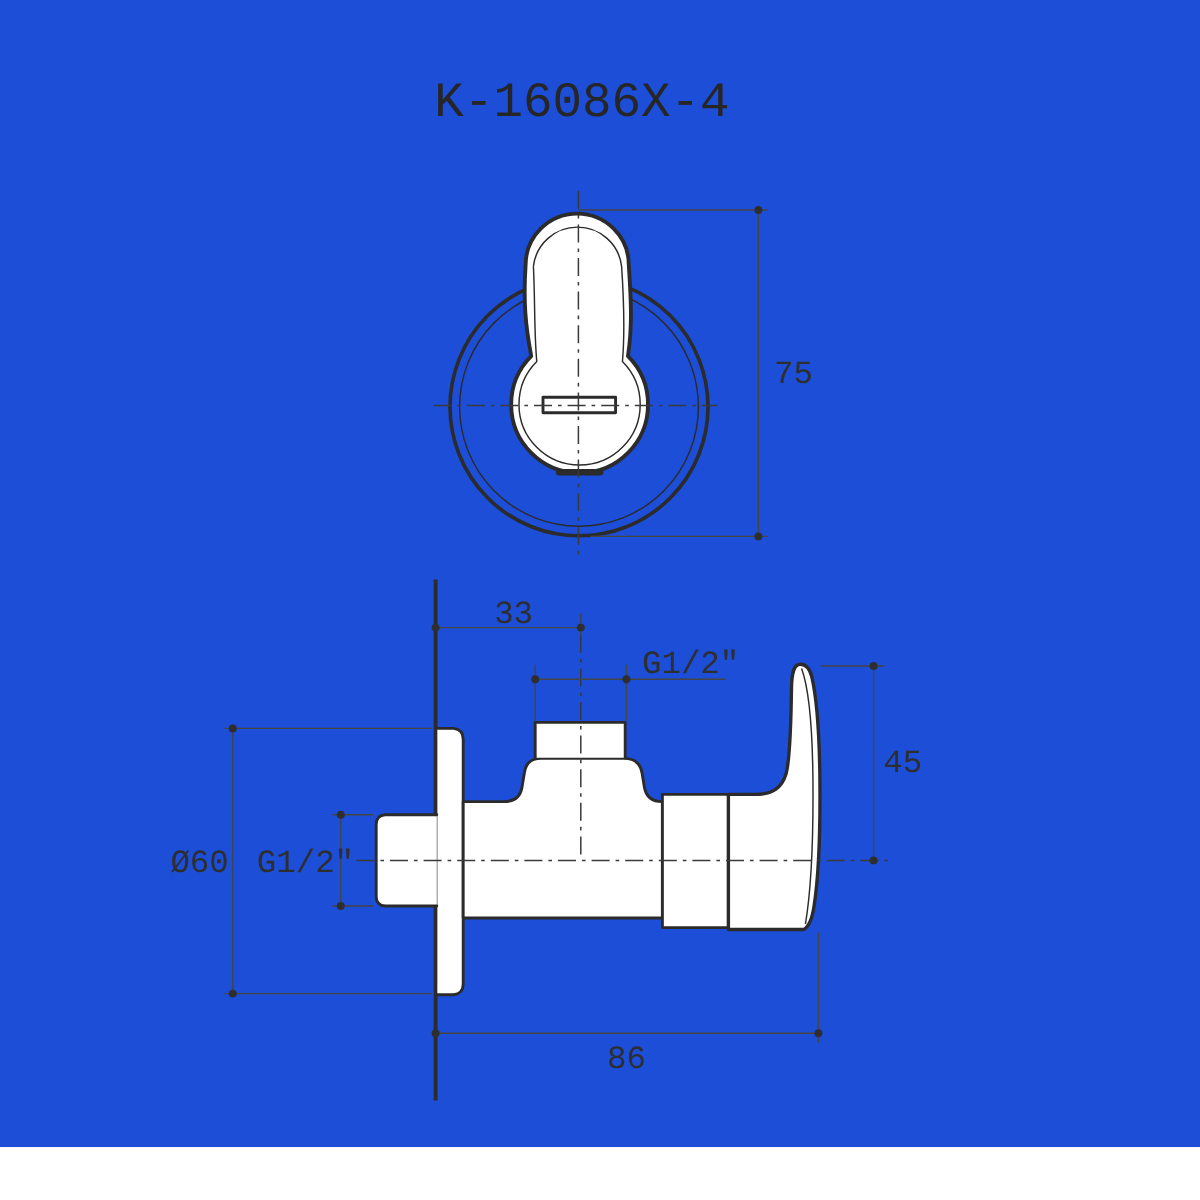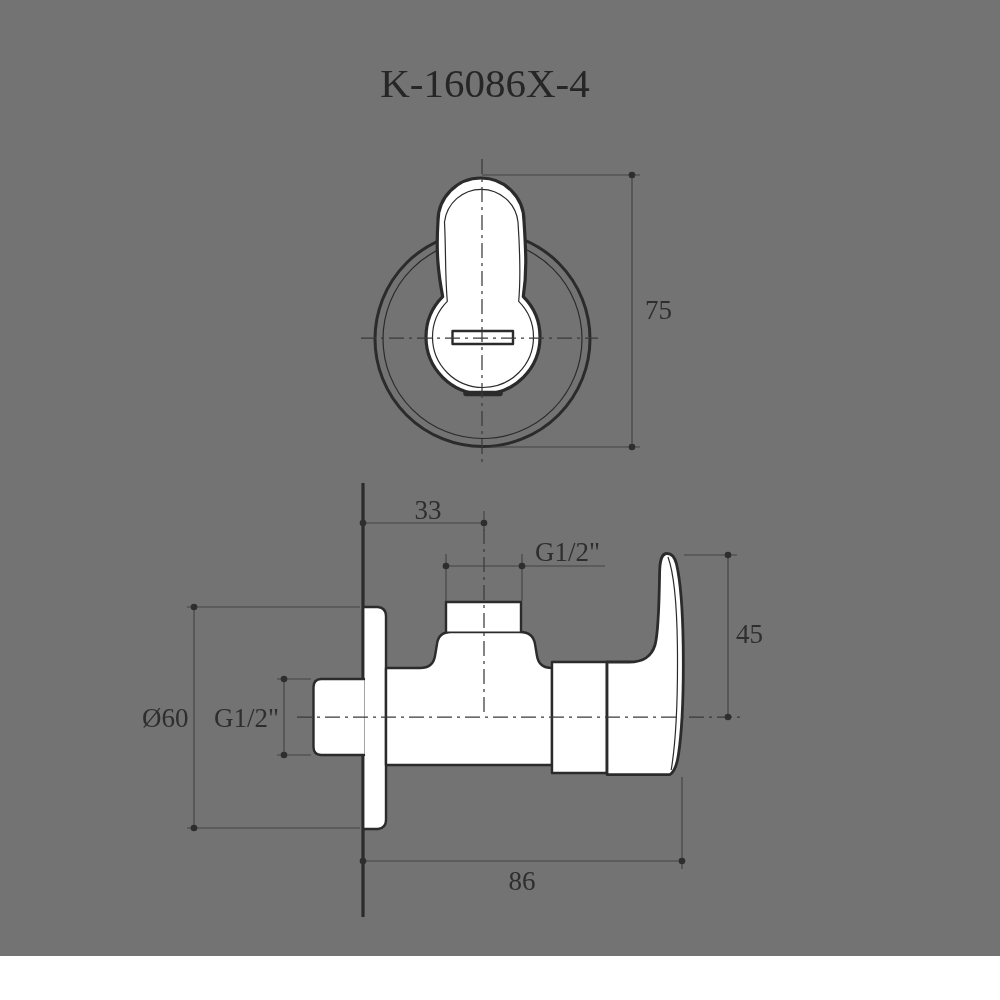--- a/index.html
+++ b/index.html
@@ -1,20 +1,20 @@
 <!DOCTYPE html>
 <html><head>
 <meta charset="utf-8">
 <style>
   html,body{margin:0;padding:0;background:#ffffff;}
   .canvas{
     position:relative;
     width:1000px;height:956px;
-    background:#737373;
-    font-family:Liberation Serif, serif;
+    background:#1d4ed8;
+    font-family:Liberation Mono, monospace;
     overflow:hidden;
   }
   svg{display:block;}
   .outline{stroke:#2b2b2b;stroke-width:2.4;fill:none;stroke-linecap:round;stroke-linejoin:round;}
   .outline-heavy{stroke:#2b2b2b;stroke-width:3;fill:none;stroke-linecap:butt;}
   .fill-white{fill:#ffffff;}
   .thin{stroke:#2b2b2b;stroke-width:1.2;fill:none;}
   .dim{stroke:#454545;stroke-width:1.2;fill:none;stroke-linecap:butt;}
   .dot{fill:#2e2e2e;stroke:none;}
   .center{stroke:#3a3a3a;stroke-width:1.25;fill:none;stroke-dasharray:15 5 3 5;}

